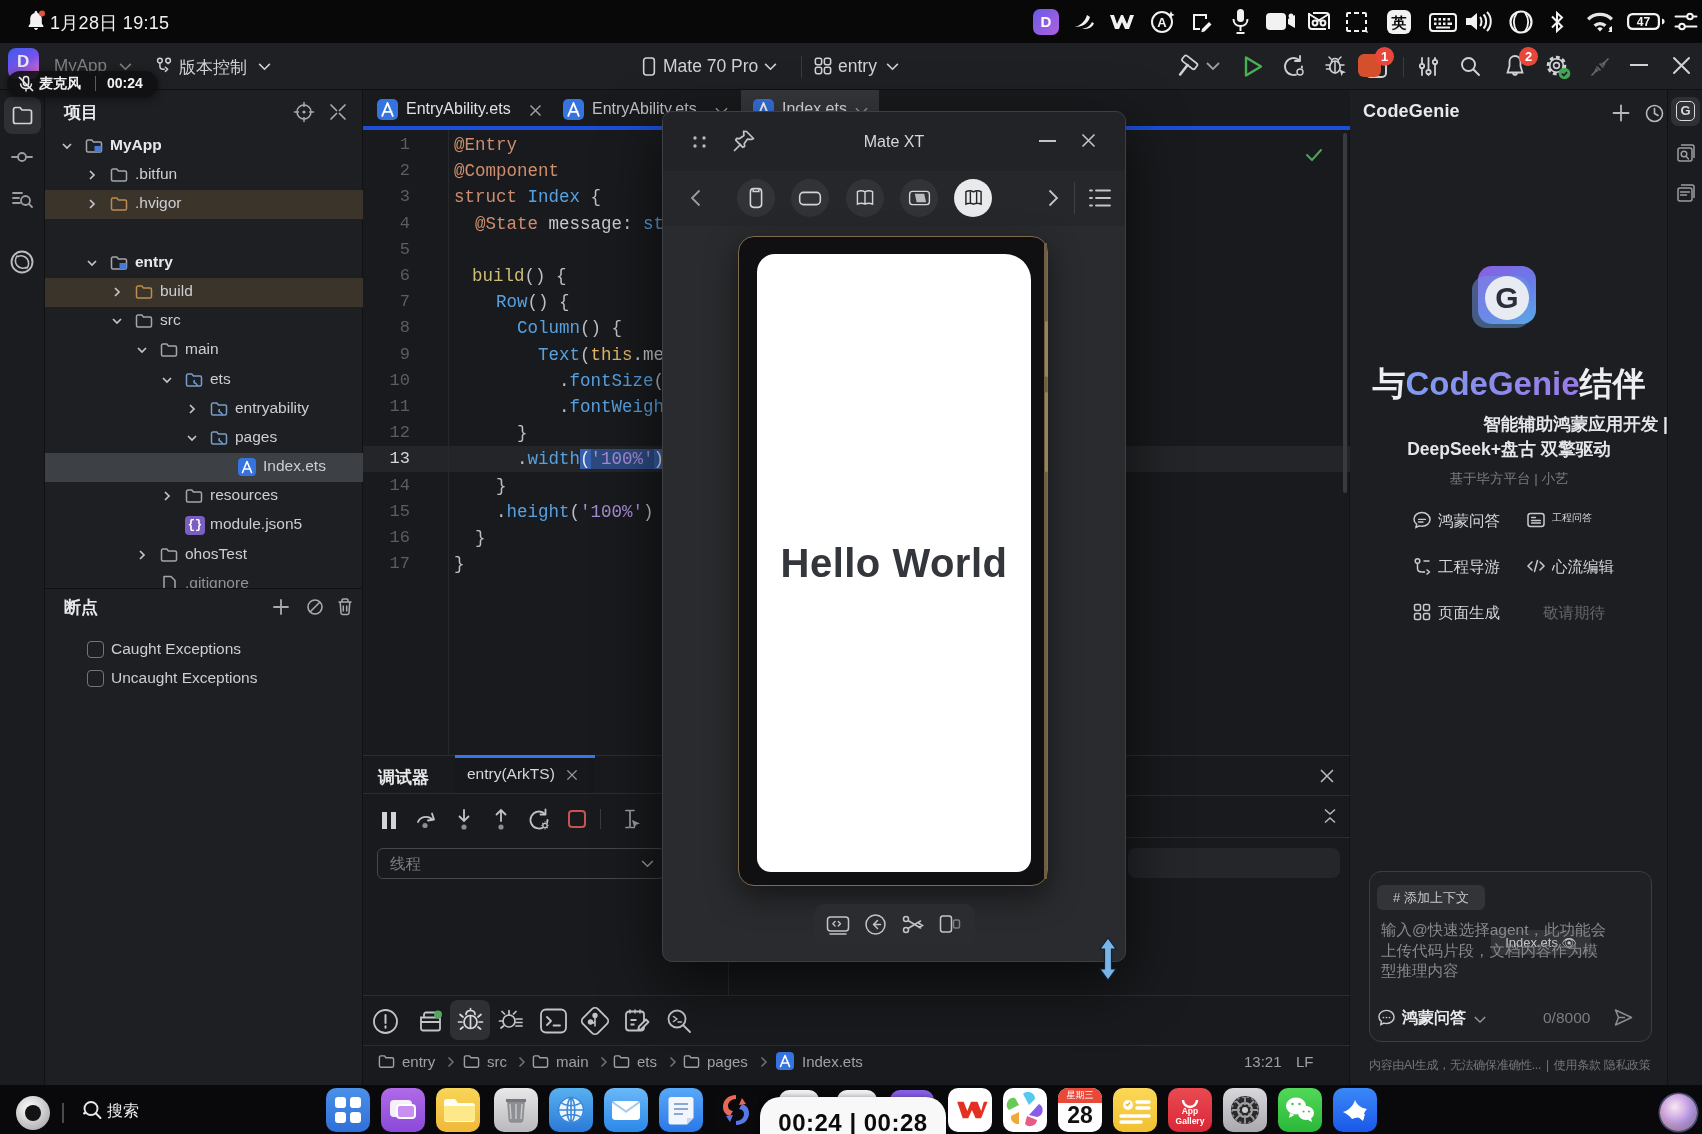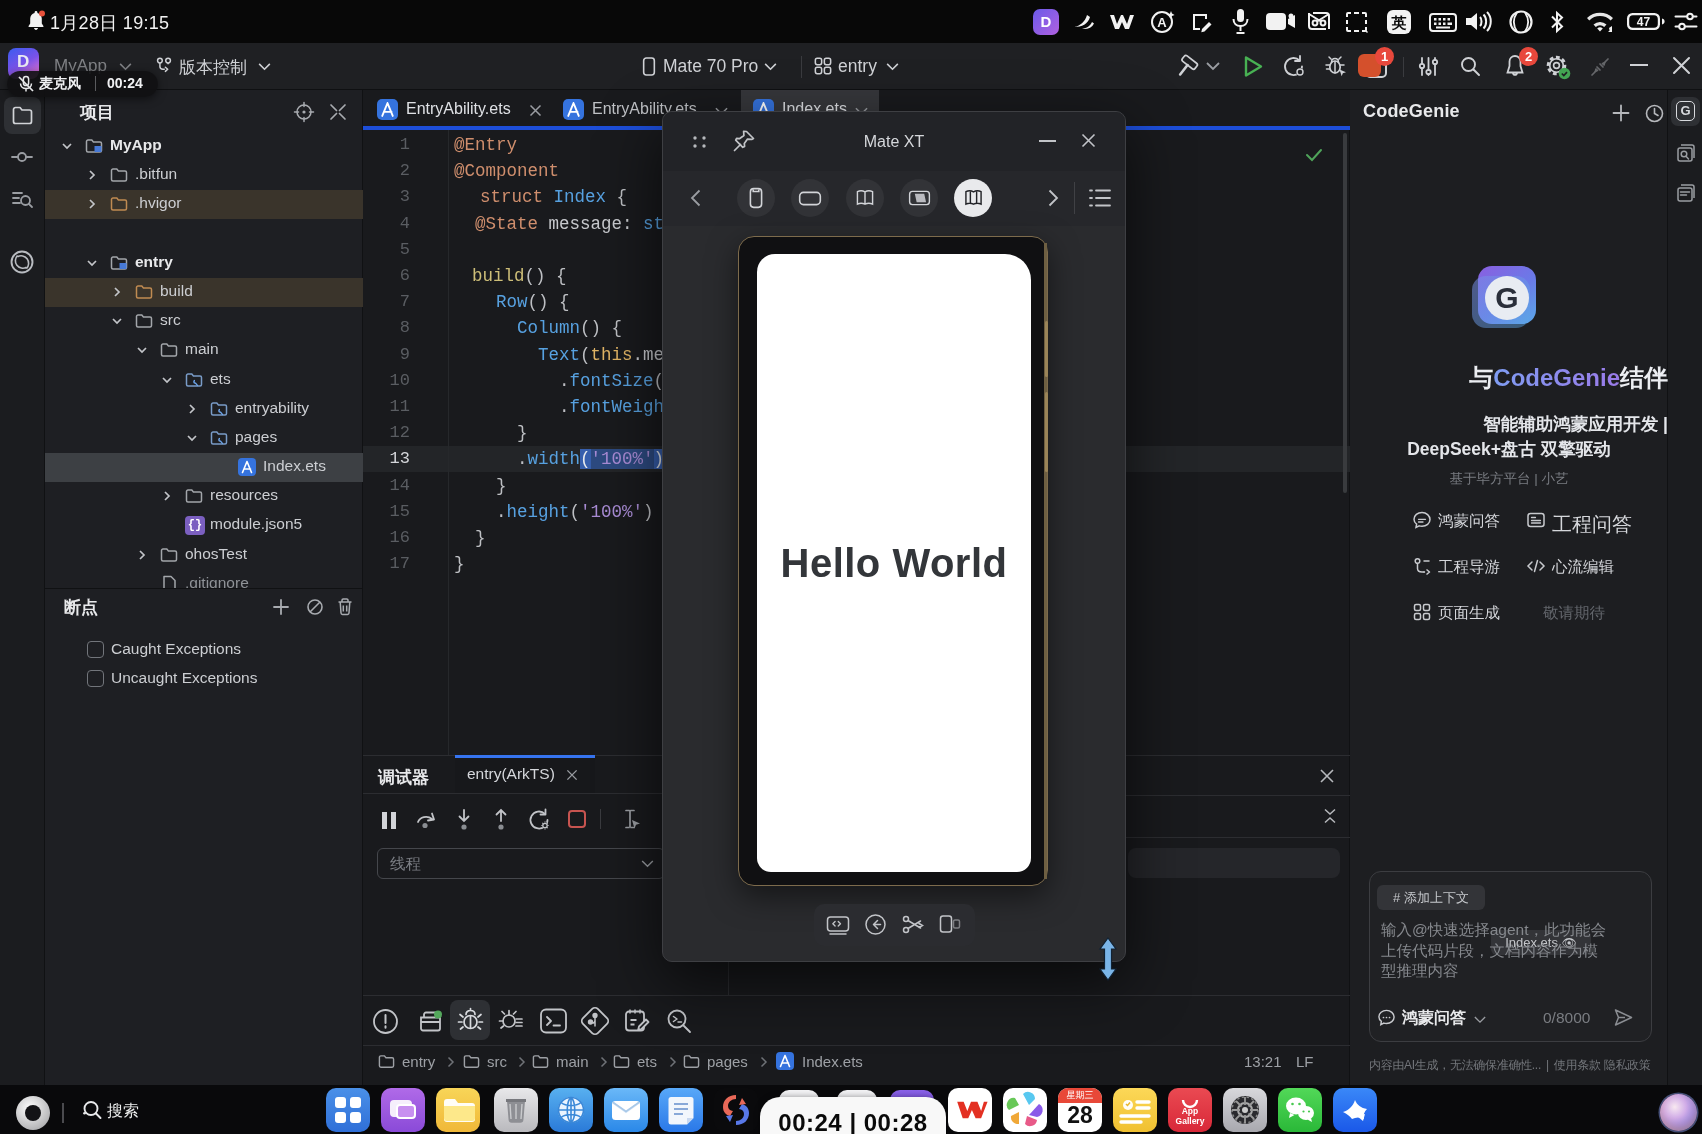--- a/index.html
+++ b/index.html
@@ -268,21 +268,21 @@
         <path d="M18.8 16.8L22 20"></path>
       </svg>
     <svg class="abs" style="left:8px; top:158px;" width="28" height="28" viewBox="0 0 28 28" fill="none" stroke="#b9bcc1" stroke-width="1.9">
         <circle cx="14" cy="14" r="10.5"></circle>
         <path d="M9.5 7.5a7.5 7.5 0 0 0 9 11.8M18.5 20.5a7.5 7.5 0 0 0-9-11.8" stroke-width="1.6"></path>
       </svg>
   </div>
 
   <div id="projpanel" class="abs">
 
-    <div class="abs bold" style="left:19px; top:11px; font-size:17px;margin-left:16px;">项目</div>
+    <div class="abs bold" style="left:19px; top:11px; font-size:17px;">项目</div>
     <svg class="abs" style="left:248px; top:11px;" width="22" height="22" viewBox="0 0 22 22" fill="none" stroke="#a8abb0" stroke-width="1.5">
         <circle cx="11" cy="11" r="7"></circle>
         <circle cx="11" cy="11" r="1.6" fill="#a8abb0" stroke="none"></circle>
         <path d="M11 1.5v4M11 16.5v4M1.5 11h4M16.5 11h4" stroke-linecap="round"></path>
       </svg>
     <svg class="abs" style="left:284px; top:13px;" width="18" height="18" viewBox="0 0 18 18" fill="none" stroke="#a8abb0" stroke-width="1.7" stroke-linecap="round">
         <path d="M2 2l5.5 5.5M16 2l-5.5 5.5M2 16l5.5-5.5M16 16l-5.5-5.5"></path>
       </svg>
 
     <div class="trow" style="top:42px;">
@@ -483,21 +483,21 @@
       <div class="gut" style="top:264px; left:-13px;">11</div>
       <div class="gut" style="top:290px; left:-13px;">12</div>
       <div class="gut" style="top:316px; left:-13px; color:#d5d7db;">13</div>
       <div class="gut" style="top:343px; left:-13px;">14</div>
       <div class="gut" style="top:369px; left:-13px;">15</div>
       <div class="gut" style="top:395px; left:-13px;">16</div>
       <div class="gut" style="top:421px; left:-13px;">17</div>
 
       <div class="cl" style="left:91px; top:2px;"><span class="o">@Entry</span></div>
       <div class="cl" style="left:91px; top:28px;"><span class="o">@Component</span></div>
-      <div class="cl" style="left:91px; top:54px;margin-left:26px;"><span class="o">struct</span><span class="w"> </span><span class="bl">Index</span><span class="g"> {</span></div>
+      <div class="cl" style="left:91px; top:54px;"><span class="o">struct</span><span class="w"> </span><span class="bl">Index</span><span class="g"> {</span></div>
       <div class="cl" style="left:91px; top:81px;"><span class="w">  </span><span class="o">@State</span><span class="w"> message: </span><span class="bl">string</span><span class="w"> = </span><span class="p">'Hello'</span></div>
       <div class="cl" style="left:88px; top:133px;text-align:center;"><span class="w">  </span><span style="color:#cdbe78">build</span><span class="g">() {</span></div>
       <div class="cl" style="left:91px; top:159px;"><span class="w">    </span><span class="bl">Row</span><span class="g">() {</span></div>
       <div class="cl" style="left:91px; top:185px;"><span class="w">      </span><span class="bl">Column</span><span class="g">() {</span></div>
       <div class="cl" style="left:91px; top:212px;"><span class="w">        </span><span class="bl">Text</span><span class="g">(</span><span class="y">this</span><span class="w">.message)</span></div>
       <div class="cl" style="left:91px; top:238px;"><span class="w">          </span><span class="g">.</span><span class="bl">fontSize</span><span class="g">(</span><span class="w">50)</span></div>
       <div class="cl" style="left:91px; top:264px;"><span class="w">          </span><span class="g">.</span><span class="bl">fontWeight</span><span class="g">(</span><span class="w">Font</span></div>
       <div class="cl" style="left:91px; top:290px;"><span class="w">      </span><span class="g">}</span></div>
       <div class="cl" style="left:91px; top:316px;"><span class="w">      </span><span class="g">.</span><span class="bl">width</span><span style="background:#375fad; color:#e8eaee">(</span><span style="background:#2d4a80" class="p">'100%'</span><span style="background:#375fad; color:#e8eaee">)</span></div>
       <div class="cl" style="left:91px; top:343px;"><span class="w">    </span><span class="g">}</span></div>
@@ -667,35 +667,35 @@
       </svg>
     <svg class="abs" style="left:294px; top:13px;" width="21" height="21" viewBox="0 0 21 21" fill="none" stroke="#b6b8bc" stroke-width="1.6">
         <circle cx="10.5" cy="10.5" r="8"></circle>
         <path d="M10.5 5.5v5l3.5 2" stroke-linecap="round"></path>
       </svg>
 
     <div class="abs" style="left:128px; top:176px; width:58px; height:58px; border-radius:14px; background:linear-gradient(140deg,#8a5fe0 0%, #6a7ae8 55%, #5aa8e8 100%); transform:rotate(0deg);"></div>
     <div class="abs" style="left:122px; top:186px; width:58px; height:52px; border-radius:14px; background:linear-gradient(140deg,rgba(120,140,230,.55), rgba(90,170,230,.45));"></div>
     <div class="abs" style="left:135px; top:186px; width:44px; height:44px; border-radius:50%; background:#e8ecf2; display:flex; align-items:center; justify-content:center; font-weight:700; font-size:30px; color:#2a2f3a;">G</div>
 
-    <div class="abs" style="left:0; top:272px; width:318px; text-align:right; font-size:24px; font-weight:700; color:#eceef2;">与<span style="background:linear-gradient(90deg,#7f9df2,#9a7ae8); -webkit-background-clip:text; background-clip:text; color:transparent;">CodeGenie</span>结伴</div>
+    <div class="abs" style="left:0; top:272px; width:318px; text-align:center; font-size:33px; font-weight:700; color:#eceef2;">与<span style="background:linear-gradient(90deg,#7f9df2,#9a7ae8); -webkit-background-clip:text; background-clip:text; color:transparent;">CodeGenie</span>结伴</div>
     <div class="abs" style="left:0; top:322px; width:318px; text-align:right; font-size:17.5px; font-weight:700; color:#e4e6ea;">智能辅助鸿蒙应用开发 |</div>
     <div class="abs" style="left:0; top:347px; width:318px; text-align:center; font-size:17.5px; font-weight:700; color:#e4e6ea;">DeepSeek+盘古 双擎驱动</div>
     <div class="abs" style="left:0; top:380px; width:318px; text-align:center; font-size:13.5px; color:#797c82;">基于毕方平台 | 小艺</div>
 
     <svg class="abs" style="left:62px; top:420px;" width="20" height="20" viewBox="0 0 20 20" fill="none" stroke="#c8cace" stroke-width="1.5">
         <path d="M10 2.5c-4.4 0-8 2.9-8 6.7 0 2 1 3.7 2.6 4.9L4 17.5l3.2-1.6c.9.3 1.8.4 2.8.4 4.4 0 8-2.9 8-6.7s-3.6-7.1-8-7.1z"></path>
         <path d="M6.5 9.3h7M6.5 12h4.5" stroke-linecap="round" stroke-width="1.3"></path>
       </svg>
     <div class="abs" style="left:88px; top:421px; color:#d5d7db; font-size:15.5px;">鸿蒙问答</div>
     <svg class="abs" style="left:176px; top:420px;" width="20" height="20" viewBox="0 0 20 20" fill="none" stroke="#c8cace" stroke-width="1.5">
         <rect x="2" y="3.5" width="16" height="13" rx="2.5"></rect>
         <path d="M5.5 7.5h4M5.5 10.5h9M5.5 13h9" stroke-linecap="round" stroke-width="1.3"></path>
       </svg>
-    <div class="abs" style="left:202px; top:421px; color:#d5d7db; font-size:20px;">工程问答</div>
+    <div class="abs" style="left:202px; top:421px; color:#d5d7db; font-size:10px;">工程问答</div>
     <svg class="abs" style="left:62px; top:466px;" width="20" height="20" viewBox="0 0 20 20" fill="none" stroke="#c8cace" stroke-width="1.5">
         <circle cx="5.5" cy="5" r="2.3"></circle>
         <path d="M5.5 7.3v5.2M5.5 12.5c0 2.5 2 3.5 4.5 3.5h2.5"></path>
         <path d="M12 5h5M12 16h.5" stroke-linecap="round"></path>
         <path d="M14.5 13.5l3 2.5-3 2.5" stroke-linejoin="round"></path>
       </svg>
     <div class="abs" style="left:88px; top:467px; color:#d5d7db; font-size:15.5px;">工程导游</div>
     <svg class="abs" style="left:176px; top:466px;" width="20" height="20" viewBox="0 0 20 20" fill="none" stroke="#c8cace" stroke-width="1.5" stroke-linecap="round">
         <path d="M6 6l-4 4 4 4M14 6l4 4-4 4M11.5 4.5l-3 11"></path>
       </svg>

